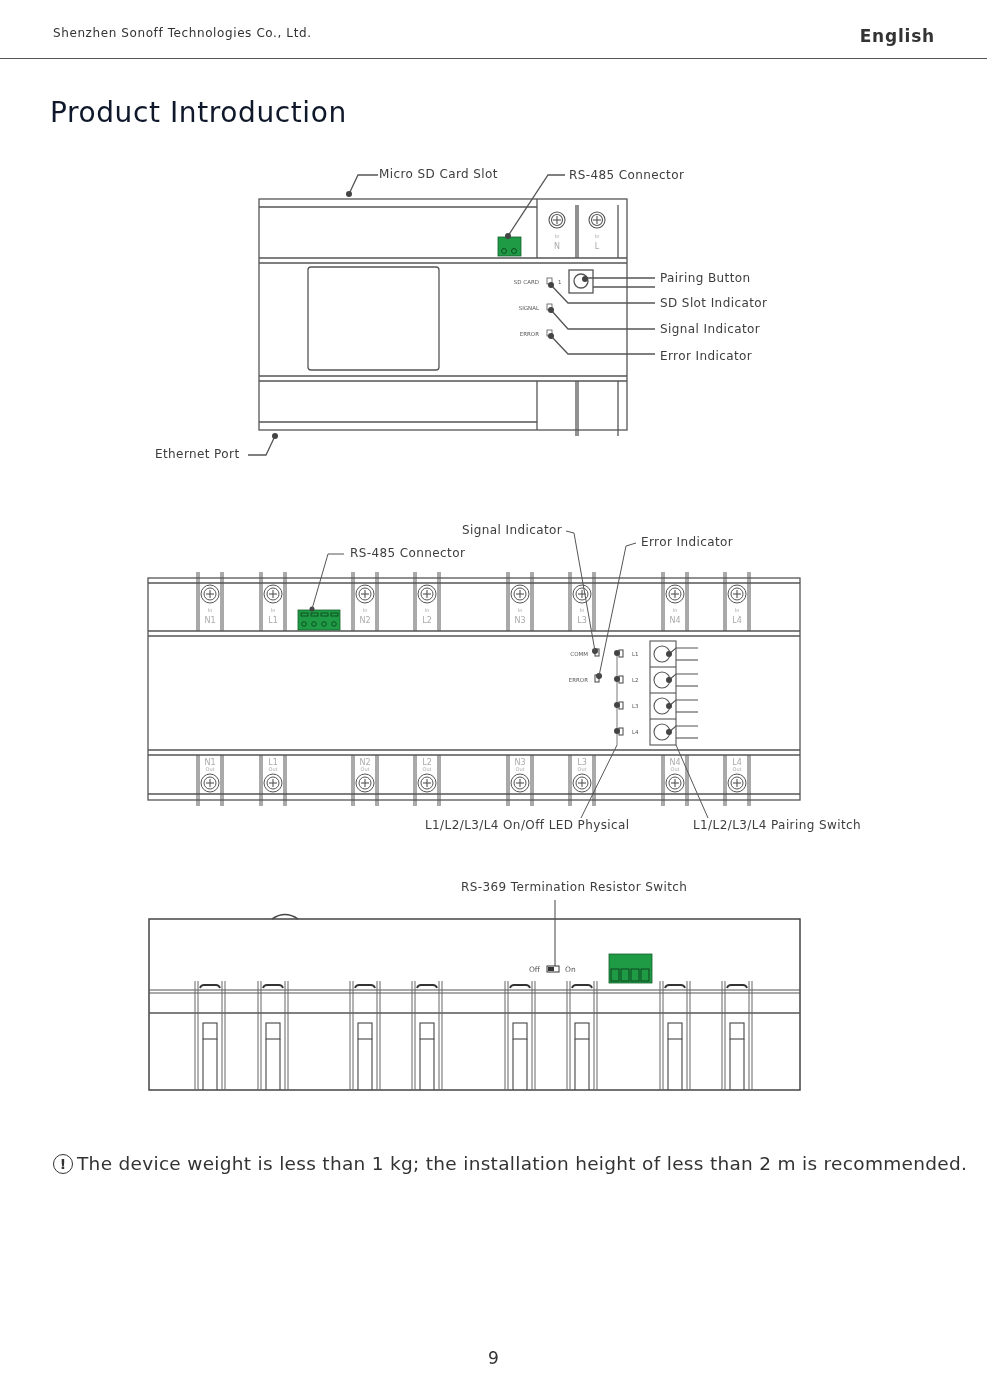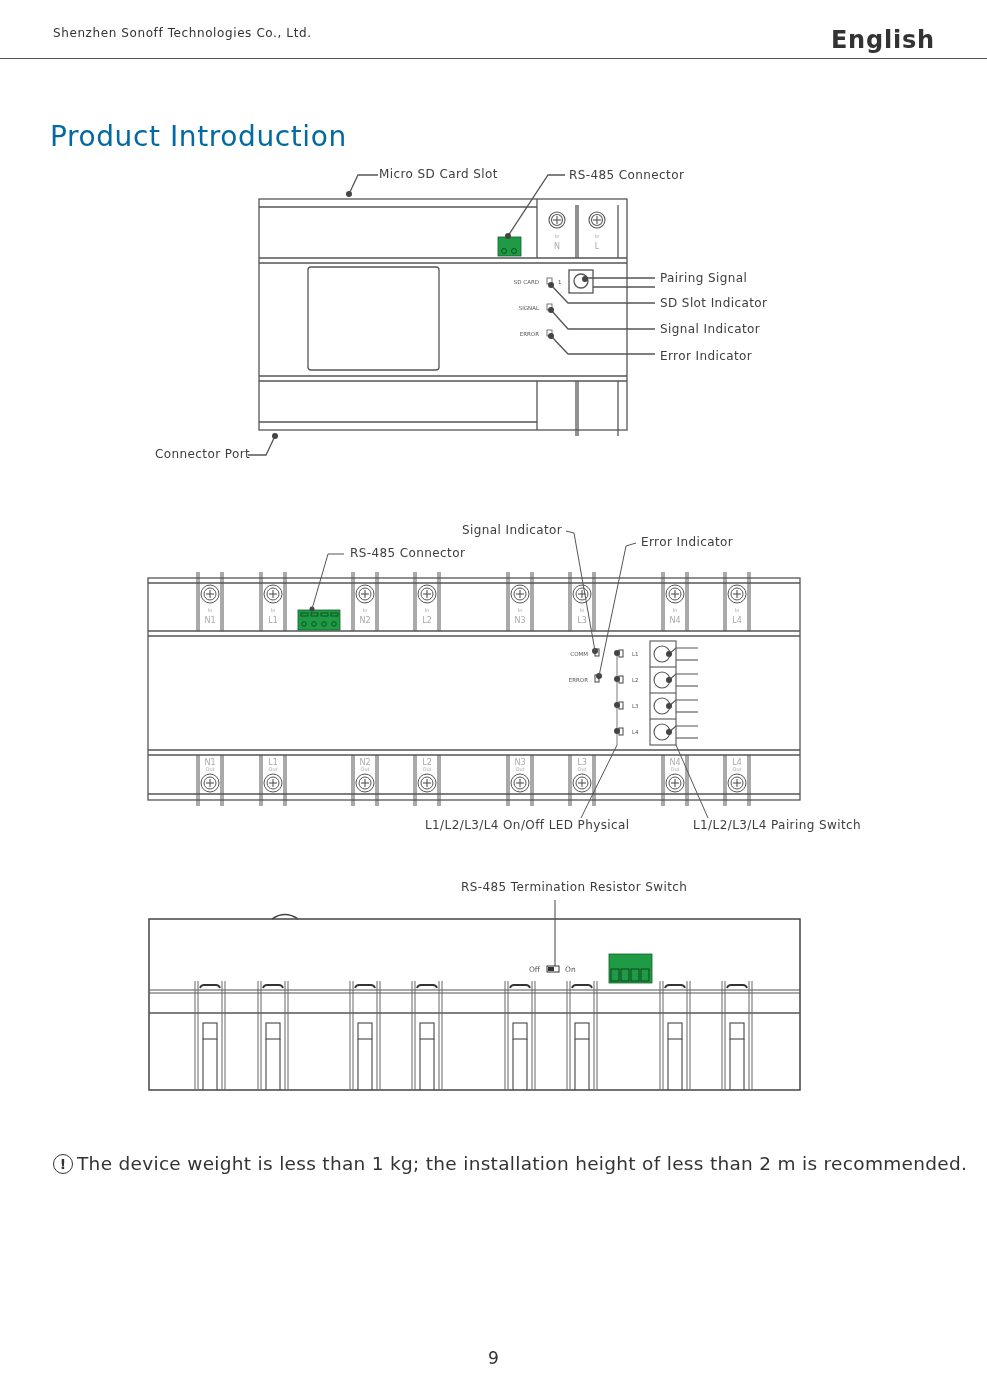--- a/index.html
+++ b/index.html
@@ -1,21 +1,21 @@
 <!DOCTYPE html>
 <html><head>
 <meta charset="utf-8">
 <style>
   html, body { margin: 0; padding: 0; background: #ffffff; }
   body { width: 987px; height: 1400px; position: relative; overflow: hidden;
          font-family: "DejaVu Sans", sans-serif; color: #3a3a3a; }
   .header-company { position: absolute; left: 53px; top: 26px; font-size: 12px; letter-spacing: 0.6px; color: #333; }
-  .header-lang { position: absolute; right: 52px; top: 26px; font-size: 24px; font-weight: bold; letter-spacing: 0.8px; color: #333; }
+  .header-lang { position: absolute; right: 52px; top: 26px; font-size: 17px; font-weight: bold; letter-spacing: 0.8px; color: #333; }
   .header-rule { position: absolute; left: 0; top: 58px; width: 987px; height: 0; border-top: 1.5px solid #555; }
-  .page-title { position: absolute; left: 50px; top: 96px; font-size: 28px; color: #0369a1; letter-spacing: 0.6px; margin-top: 24px; }
+  .page-title { position: absolute; left: 50px; top: 96px; font-size: 28px; color: #0f172a; letter-spacing: 0.6px; }
   svg.diagram { position: absolute; left: 0; }
   .lbl { position: absolute; font-size: 12px; color: #3d3d3d; letter-spacing: 0.4px; white-space: nowrap; }
   .note { position: absolute; left: 53px; top: 1153px; font-size: 18.5px; color: #333; letter-spacing: 0.3px; display: flex; align-items: center; white-space: nowrap; }
   .note-icon { width: 20px; height: 20px; border: 1.8px solid #333; border-radius: 50%; display: inline-flex; align-items: center; justify-content: center; font-size: 14px; font-weight: bold; margin-right: 4px; box-sizing: border-box; }
   .page-number { position: absolute; left: 0; width: 987px; top: 1348px; text-align: center; font-size: 17px; color: #333; }
   .tiny { font-family: "DejaVu Sans", sans-serif; font-size: 5.5px; fill: #555; }
   .tiny-term { font-family: "DejaVu Sans", sans-serif; font-size: 5px; fill: #aaa; }
   .term-name { font-family: "DejaVu Sans", sans-serif; font-size: 8px; fill: #aaa; }
 </style>
 </head>
@@ -98,25 +98,25 @@
     <circle cx="275" cy="436" r="3"></circle>
   </g>
   <text class="tiny" x="539" y="284" text-anchor="end">SD CARD</text>
   <text class="tiny" x="558" y="284">1</text>
   <text class="tiny" x="539" y="310" text-anchor="end">SIGNAL</text>
   <text class="tiny" x="539" y="336" text-anchor="end">ERROR</text>
 </svg>
 
 <div class="lbl" style="left:379px;top:167px">Micro SD Card Slot</div>
 <div class="lbl" style="left:569px;top:168px">RS-485 Connector</div>
-<div class="lbl" style="left:660px;top:271px">Pairing Signal</div>
+<div class="lbl" style="left:660px;top:271px">Pairing Button</div>
 <div class="lbl" style="left:660px;top:296px">SD Slot Indicator</div>
 <div class="lbl" style="left:660px;top:322px">Signal Indicator</div>
 <div class="lbl" style="left:660px;top:349px">Error Indicator</div>
-<div class="lbl" style="left:155px;top:447px">Connector Port</div>
+<div class="lbl" style="left:155px;top:447px">Ethernet Port</div>
 
 <svg class="diagram" width="987" height="340" style="top:500px" viewBox="0 500 987 340">
   <g fill="none" stroke="#555" stroke-width="1.3">
     <rect x="148" y="578" width="652" height="222" fill="#fff"></rect>
     <line x1="148" y1="583" x2="800" y2="583"></line>
     <line x1="148" y1="631" x2="800" y2="631"></line>
     <line x1="148" y1="636" x2="800" y2="636"></line>
     <line x1="148" y1="750" x2="800" y2="750"></line>
     <line x1="148" y1="755" x2="800" y2="755"></line>
     <line x1="148" y1="794" x2="800" y2="794"></line>
@@ -443,20 +443,20 @@
 
   <rect x="609" y="954" width="43" height="29" fill="#1f9a45" stroke="#145f2a" stroke-width="0.8"></rect>
   <g fill="none" stroke="#0d3f1b" stroke-width="0.9">
     <rect x="611" y="969" width="8" height="12"></rect>
       <rect x="621" y="969" width="8" height="12"></rect>
     <rect x="631" y="969" width="8" height="12"></rect>
       <rect x="641" y="969" width="8" height="12"></rect>
   </g>
 </svg>
 
-<div class="lbl" style="left:461px;top:880px">RS-485 Termination Resistor Switch</div>
+<div class="lbl" style="left:461px;top:880px">RS-369 Termination Resistor Switch</div>
 
 <div class="note">
   <span class="note-icon">!</span>
   <span>The device weight is less than 1 kg; the installation height of less than 2 m is recommended.</span>
 </div>
 
 <div class="page-number">9</div>
 
 </body></html>

